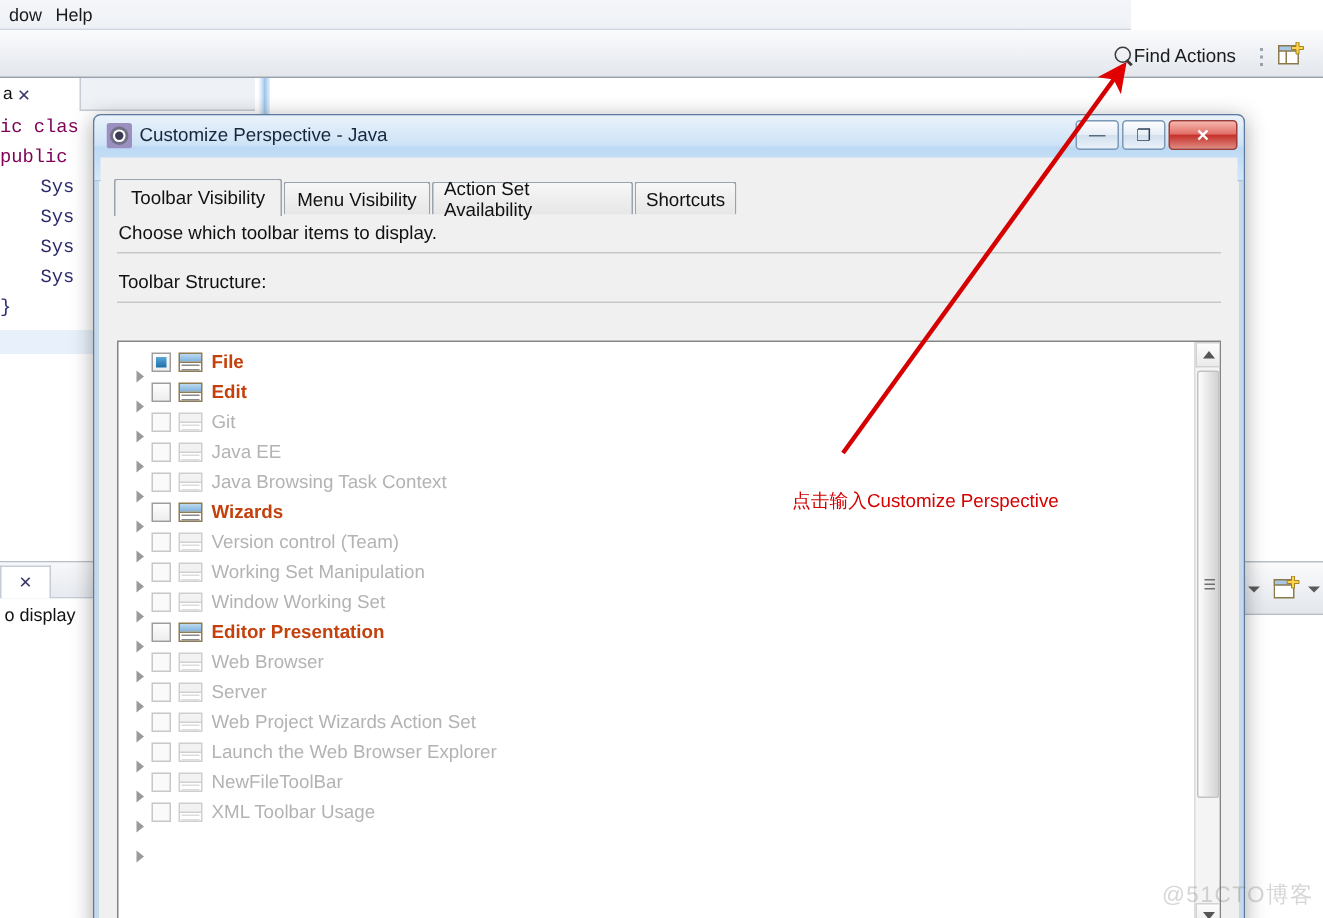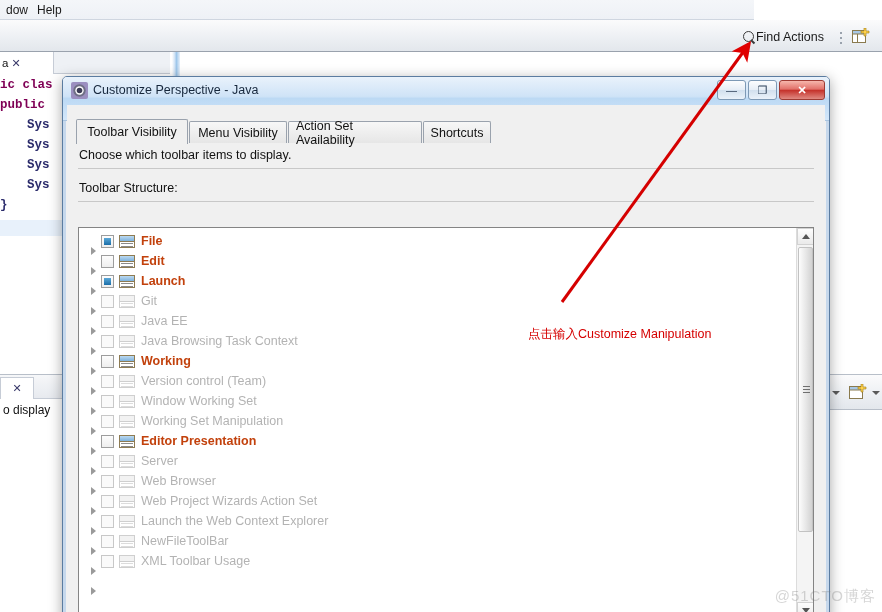--- a/index.html
+++ b/index.html
@@ -70,21 +70,21 @@
     font-size: 11.5px; color: #111;
   }
   .tab-close { font-size: 11px; color: #3a3a6a; }
   .editor-area {
     position: absolute; left: 0; top: 74px; width: 172px; height: 300px;
     background: #ffffff;
   }
   .code-line {
     position: absolute; white-space: pre;
     font-family: "Liberation Mono","DejaVu Sans Mono", monospace;
-    font-size: 12.5px; font-weight: bold;
+    font-size: 12.5px; font-weight: normal;
   }
   .c-kw { color: #7f0055; }
   .c-txt { color: #2b2b6b; }
   .hl-row {
     position: absolute; left: 0; width: 172px; height: 16px;
     background: #e8f1fb;
   }
   .ide-lower-split {
     position: absolute; left: 0; top: 374px; width: 172px; height: 238px;
     background: #f0f0f0; border-top: 1px solid #b8bfc9;
@@ -397,26 +397,20 @@
               <span class="chk on"></span>
               <span class="tbicon"></span>
               <span class="tlabel">File</span>
             </div>
             <div class="trow bold">
               <span class="twist"></span>
               <span class="chk"></span>
               <span class="tbicon"></span>
               <span class="tlabel">Edit</span>
             </div>
-            <div class="trow bold">
-              <span class="twist"></span>
-              <span class="chk on"></span>
-              <span class="tbicon"></span>
-              <span class="tlabel">Launch</span>
-            </div>
             <div class="trow dim">
               <span class="twist"></span>
               <span class="chk dim"></span>
               <span class="tbicon dim"></span>
               <span class="tlabel">Git</span>
             </div>
             <div class="trow dim">
               <span class="twist"></span>
               <span class="chk dim"></span>
               <span class="tbicon dim"></span>
@@ -425,69 +419,69 @@
             <div class="trow dim">
               <span class="twist"></span>
               <span class="chk dim"></span>
               <span class="tbicon dim"></span>
               <span class="tlabel">Java Browsing Task Context</span>
             </div>
             <div class="trow bold">
               <span class="twist"></span>
               <span class="chk"></span>
               <span class="tbicon"></span>
-              <span class="tlabel">Working</span>
+              <span class="tlabel">Wizards</span>
             </div>
             <div class="trow dim">
               <span class="twist"></span>
               <span class="chk dim"></span>
               <span class="tbicon dim"></span>
               <span class="tlabel">Version control (Team)</span>
             </div>
             <div class="trow dim">
               <span class="twist"></span>
               <span class="chk dim"></span>
               <span class="tbicon dim"></span>
+              <span class="tlabel">Working Set Manipulation</span>
+            </div>
+            <div class="trow dim">
+              <span class="twist"></span>
+              <span class="chk dim"></span>
+              <span class="tbicon dim"></span>
               <span class="tlabel">Window Working Set</span>
-            </div>
-            <div class="trow dim">
-              <span class="twist"></span>
-              <span class="chk dim"></span>
-              <span class="tbicon dim"></span>
-              <span class="tlabel">Working Set Manipulation</span>
             </div>
             <div class="trow bold">
               <span class="twist"></span>
               <span class="chk"></span>
               <span class="tbicon"></span>
               <span class="tlabel">Editor Presentation</span>
             </div>
             <div class="trow dim">
               <span class="twist"></span>
               <span class="chk dim"></span>
               <span class="tbicon dim"></span>
+              <span class="tlabel">Web Browser</span>
+            </div>
+            <div class="trow dim">
+              <span class="twist"></span>
+              <span class="chk dim"></span>
+              <span class="tbicon dim"></span>
               <span class="tlabel">Server</span>
             </div>
             <div class="trow dim">
               <span class="twist"></span>
               <span class="chk dim"></span>
               <span class="tbicon dim"></span>
-              <span class="tlabel">Web Browser</span>
-            </div>
-            <div class="trow dim">
-              <span class="twist"></span>
-              <span class="chk dim"></span>
-              <span class="tbicon dim"></span>
               <span class="tlabel">Web Project Wizards Action Set</span>
             </div>
             <div class="trow dim">
               <span class="twist"></span>
               <span class="chk dim"></span>
               <span class="tbicon dim"></span>
-              <span class="tlabel">Launch the Web Context Explorer</span>
+              <span class="tlabel">Launch the Web Browser Explorer</span>
             </div>
             <div class="trow dim">
               <span class="twist"></span>
               <span class="chk dim"></span>
               <span class="tbicon dim"></span>
               <span class="tlabel">NewFileToolBar</span>
             </div>
             <div class="trow dim">
               <span class="twist"></span>
               <span class="chk dim"></span>
@@ -520,17 +514,17 @@
   </div>
 
   <svg class="anno-arrow" width="882" height="612">
     <defs>
       <marker id="ah" markerWidth="7" markerHeight="7" refX="5.4" refY="3.2" orient="auto">
         <path d="M0,0 L6.6,3.2 L0,6.4 L1.7,3.2 Z" fill="#e00000"></path>
       </marker>
     </defs>
     <line id="annoline" x1="562" y1="302" x2="749" y2="44" stroke="#d50000" stroke-width="3" marker-end="url(#ah)"></line>
   </svg>
-  <div class="anno-text">点击输入Customize Manipulation</div>
+  <div class="anno-text">点击输入Customize Perspective</div>
 
   <div class="watermark">@51CTO博客</div>
 
 </div>
 
 </body></html>

